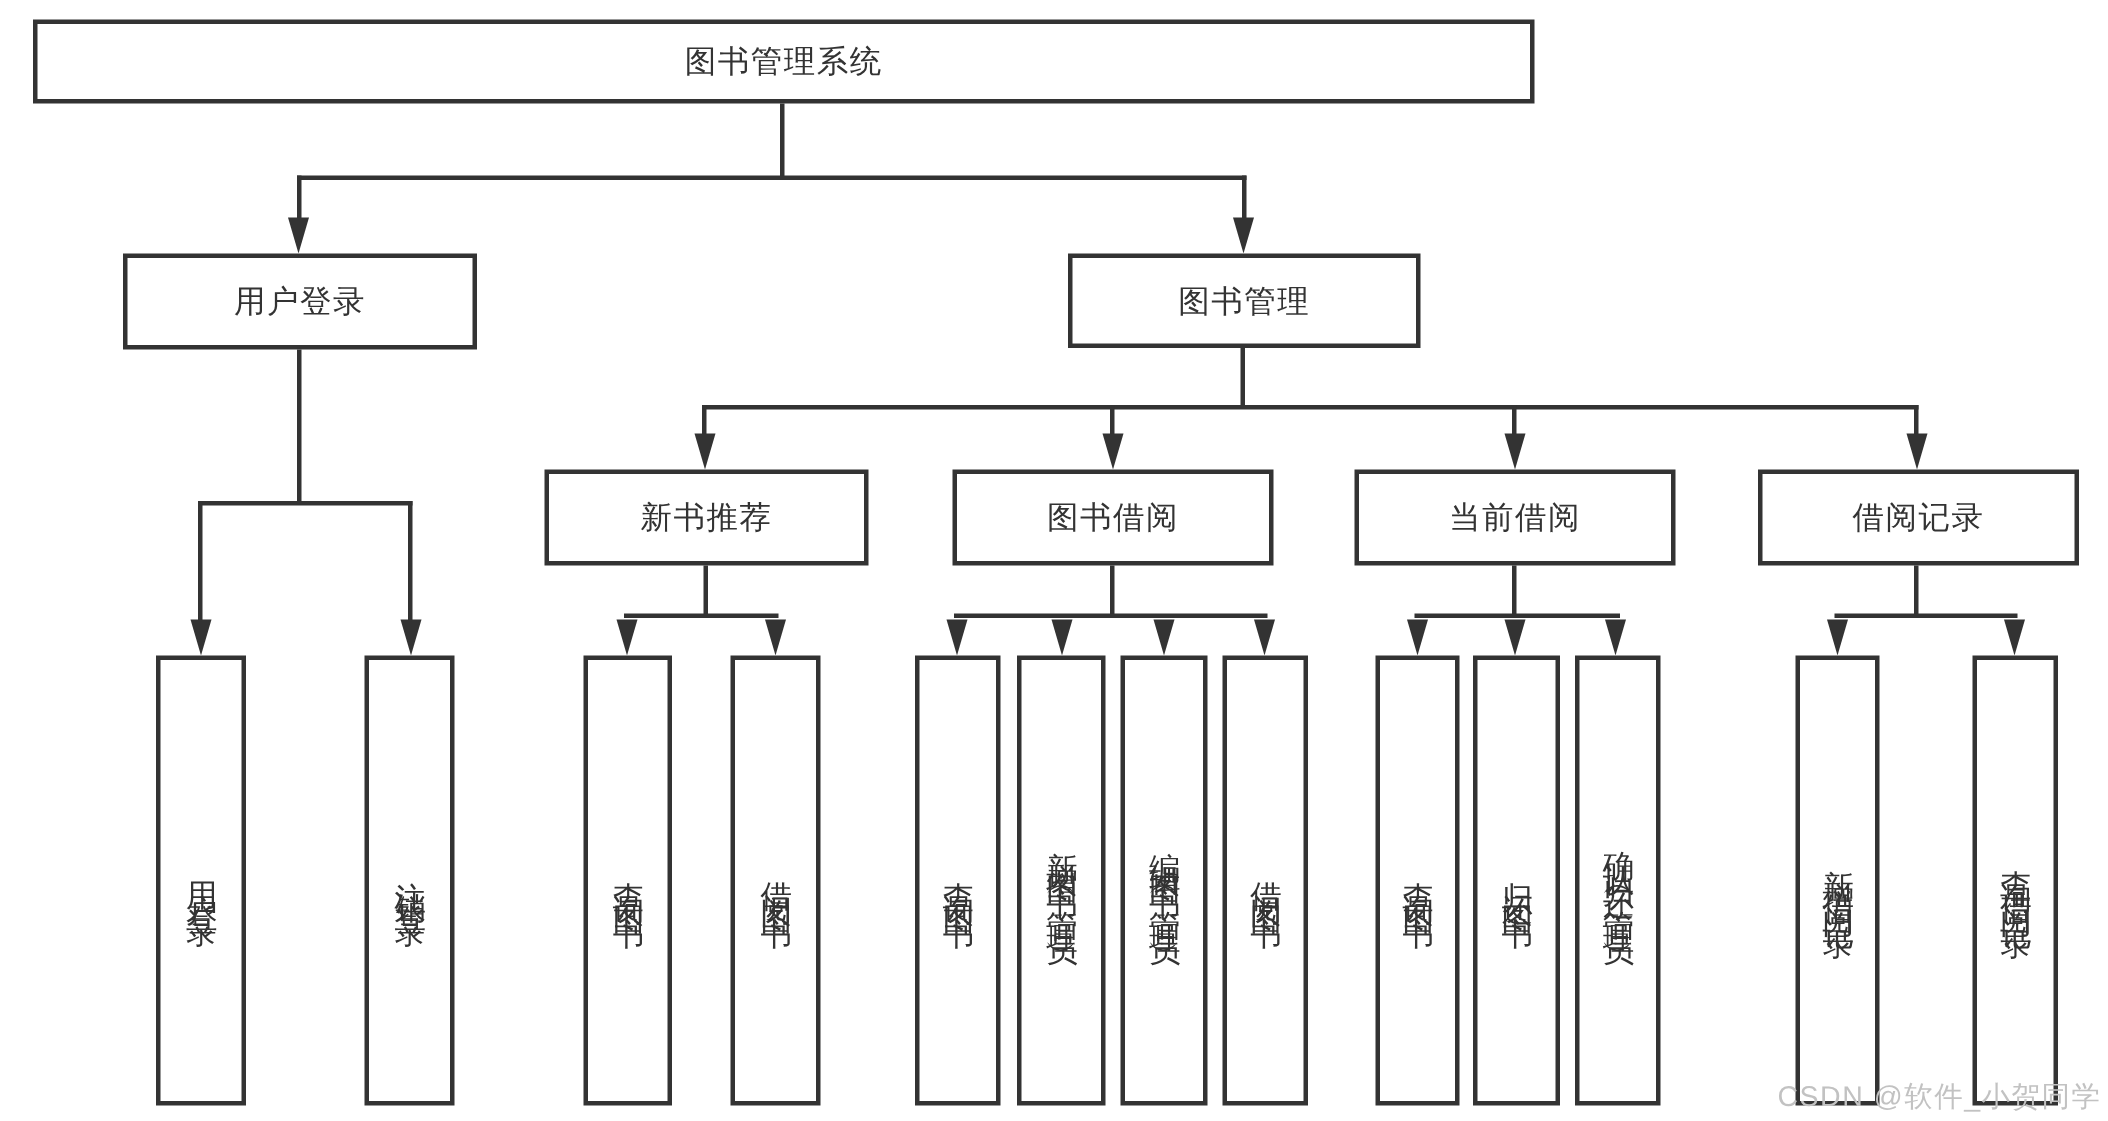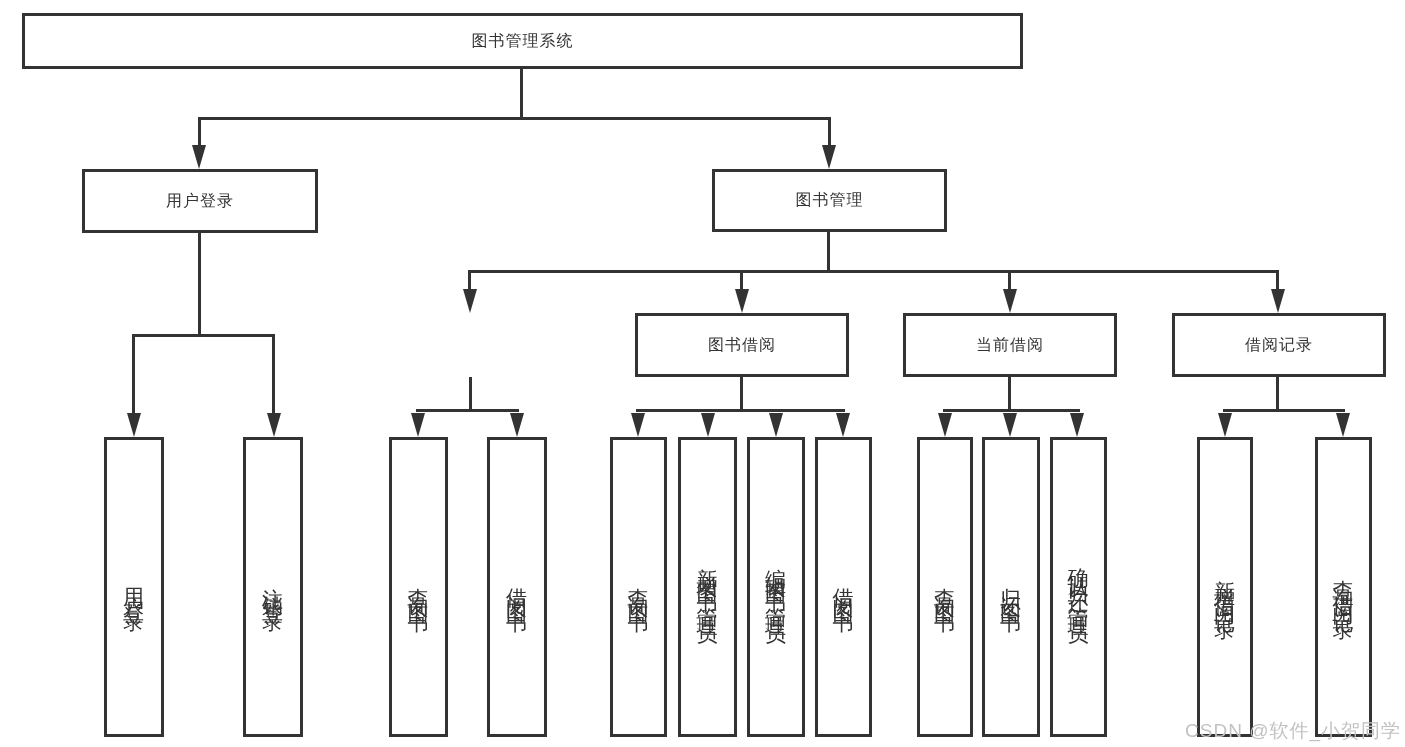--- a/index.html
+++ b/index.html
@@ -19,21 +19,21 @@
     overflow:hidden;
   }
   .box{
     position:absolute;
     box-sizing:border-box;
     background:var(--box-bg);
     border:3px solid var(--line);
     display:flex;
     align-items:center;
     justify-content:center;
-    font-size:16px;
+    font-size:21px;
     letter-spacing:1px;
     color:var(--text);
   }
   .leaf{
     position:absolute;
     top:437px;height:300px;
     box-sizing:border-box;
     background:var(--box-bg);
     border:3px solid var(--line);
     display:flex;
@@ -100,20 +100,23 @@
   <div class="hline" style="left:469px;top:270px;width:810px;"></div>
   <div class="vline" style="left:468px;top:270px;height:21px;"></div>
   <div class="arrow" style="left:463px;top:289px;"></div>
   <div class="vline" style="left:740px;top:270px;height:21px;"></div>
   <div class="arrow" style="left:735px;top:289px;"></div>
   <div class="vline" style="left:1008px;top:270px;height:21px;"></div>
   <div class="arrow" style="left:1003px;top:289px;"></div>
   <div class="vline" style="left:1276px;top:270px;height:21px;"></div>
   <div class="arrow" style="left:1271px;top:289px;"></div>
 
+  <div class="box" style="left:363px;top:313px;width:216px;height:64px;">
+    <span>新书推荐</span>
+  </div>
   <div class="box" style="left:903px;top:313px;width:214px;height:64px;">
     <span>当前借阅</span>
   </div>
   <div class="box" style="left:635px;top:313px;width:214px;height:64px;">
     <span>图书借阅</span>
   </div>
   <div class="box" style="left:1172px;top:313px;width:214px;height:64px;">
     <span>借阅记录</span>
   </div>
 

